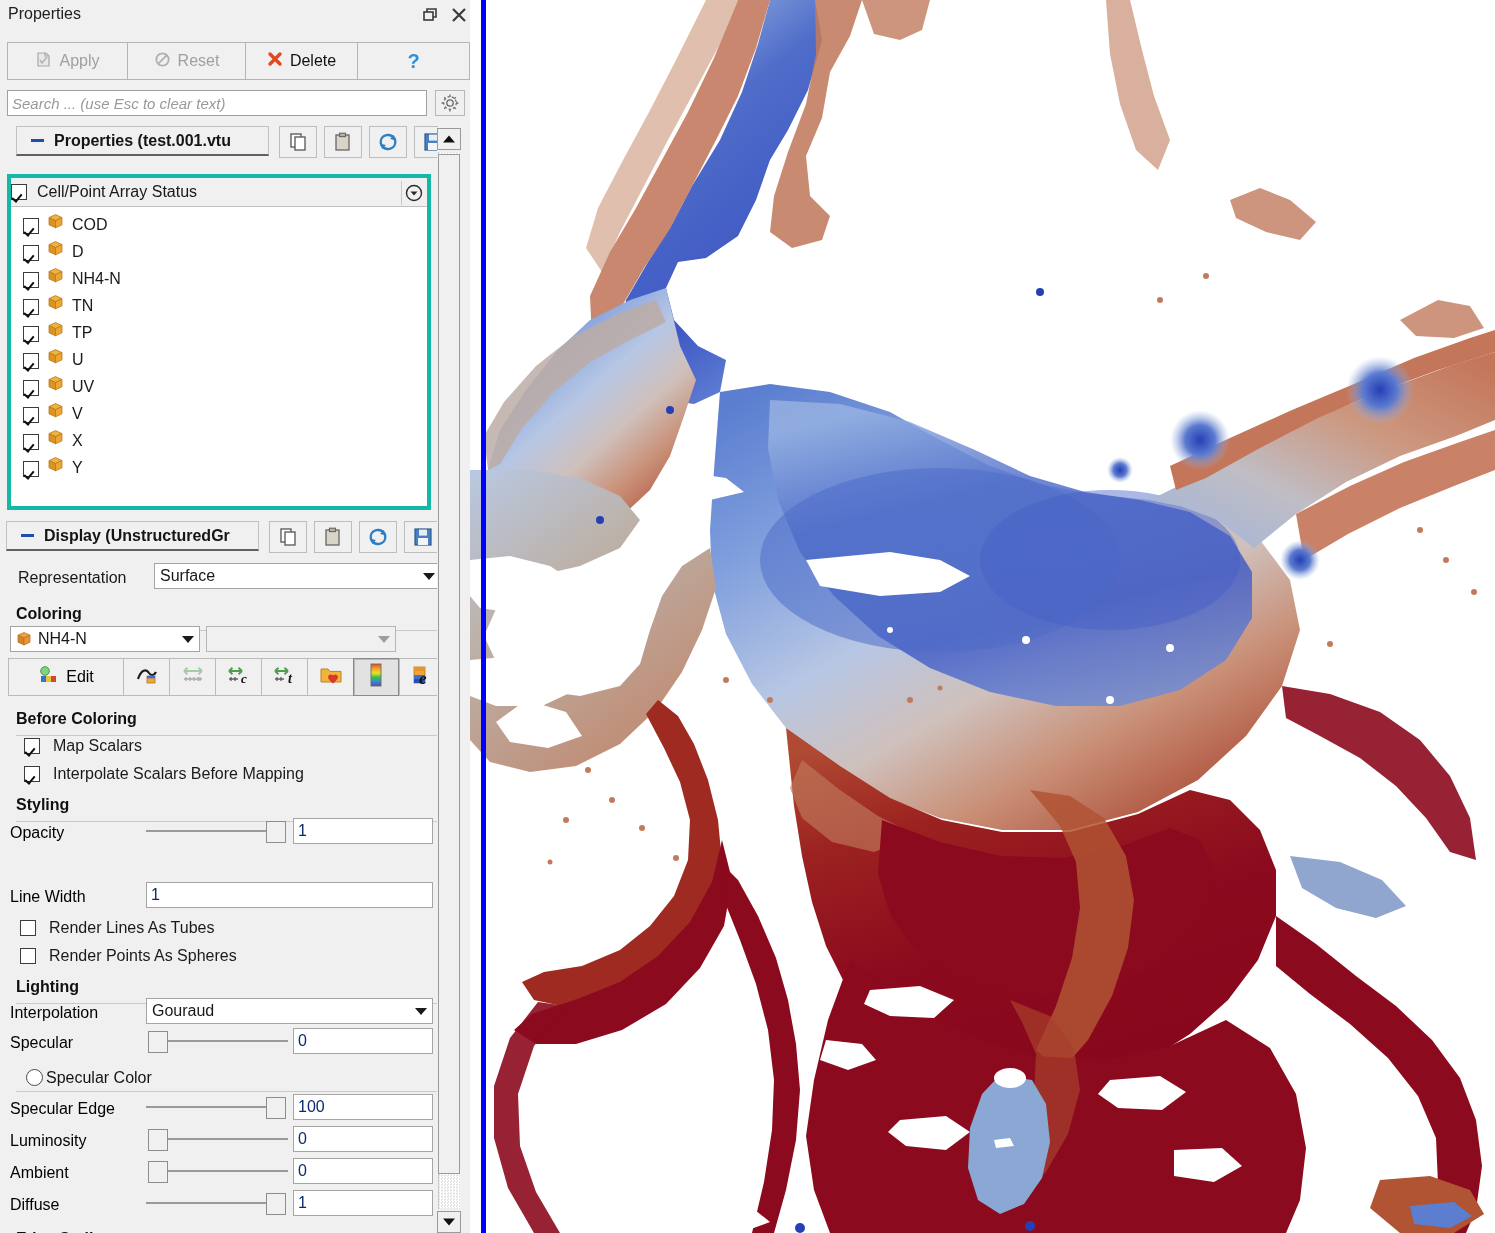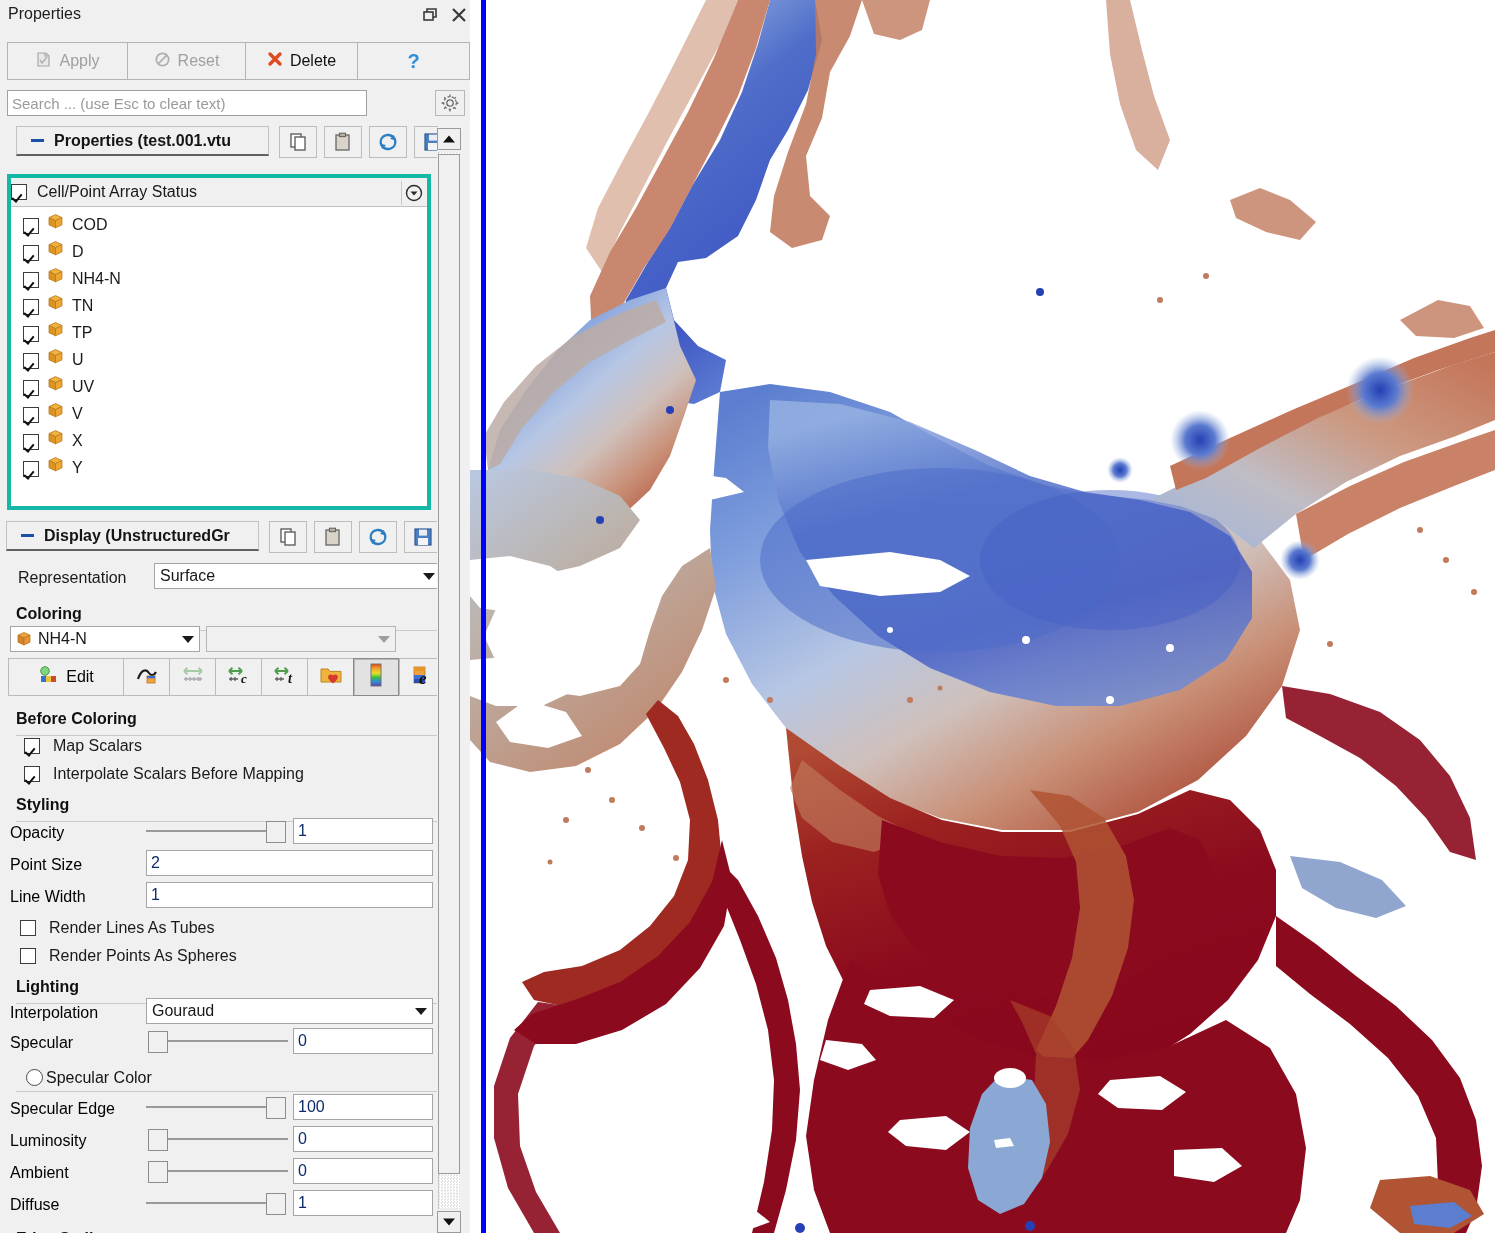--- a/index.html
+++ b/index.html
@@ -59,24 +59,24 @@
   #tb-reset  { width: 118px; }
   #tb-delete { width: 112px; }
   #tb-help   { width: 113px; }
   #tb-help .qmark { color: #2f8fd8; font-size: 20px; font-weight: bold; }
 
   
   #search-row {
     position: absolute; left: 7px; top: 90px; width: 463px; height: 26px;
   }
   #search-input {
-    position: absolute; left: 0; top: 0; width: 360px; height: 26px;
+    position: absolute; left: 0; top: 0; width: 420px; height: 26px;
     border: 1px solid #a0a0a0; background: #ffffff;
     font-family: "Liberation Sans", sans-serif;
-    font-size: 15px; color: #333; padding: 4px 4px;
+    font-size: 15px; color: #333; padding: 4px 4px; font-style: italic;
   }
   #search-input::placeholder { color: #9a9a9a; }
   #search-gear {
     position: absolute; left: 428px; top: 0; width: 30px; height: 26px;
     background: #f0f0f0; border: 1px solid #b8b8b8;
     display: flex; align-items: center; justify-content: center;
     cursor: pointer;
   }
 
   
@@ -878,24 +878,20 @@
 
       <div style="position:absolute; left:0; top:692px; width:438px; height:30px;">
         <div class="lab" style="position:absolute; left:10px; top:6px;">Opacity</div>
         <div class="slider" style="left:146px; width:140px;">
           <div class="groove"></div>
           <div class="handle" style="left:120px;"></div>
         </div>
         <div class="txtfield" style="left:293px; width:140px;">1</div>
       </div>
 
-      <div style="position:absolute; left:0; top:724px; width:438px; height:30px;">
-        <div class="lab" style="position:absolute; left:10px; top:6px;">Point Size</div>
-        <div class="txtfield" style="left:146px; width:287px;">2</div>
-      </div>
 
       <div style="position:absolute; left:0; top:756px; width:438px; height:30px;">
         <div class="lab" style="position:absolute; left:10px; top:6px;">Line Width</div>
         <div class="txtfield" style="left:146px; width:287px;">1</div>
       </div>
 
       <div class="cb-row" style="position:absolute; left:0; top:788px; width:438px;">
         <div class="chk" style="margin-left:12px;"></div>
         <div class="cbl">Render Lines As Tubes</div>
       </div>

